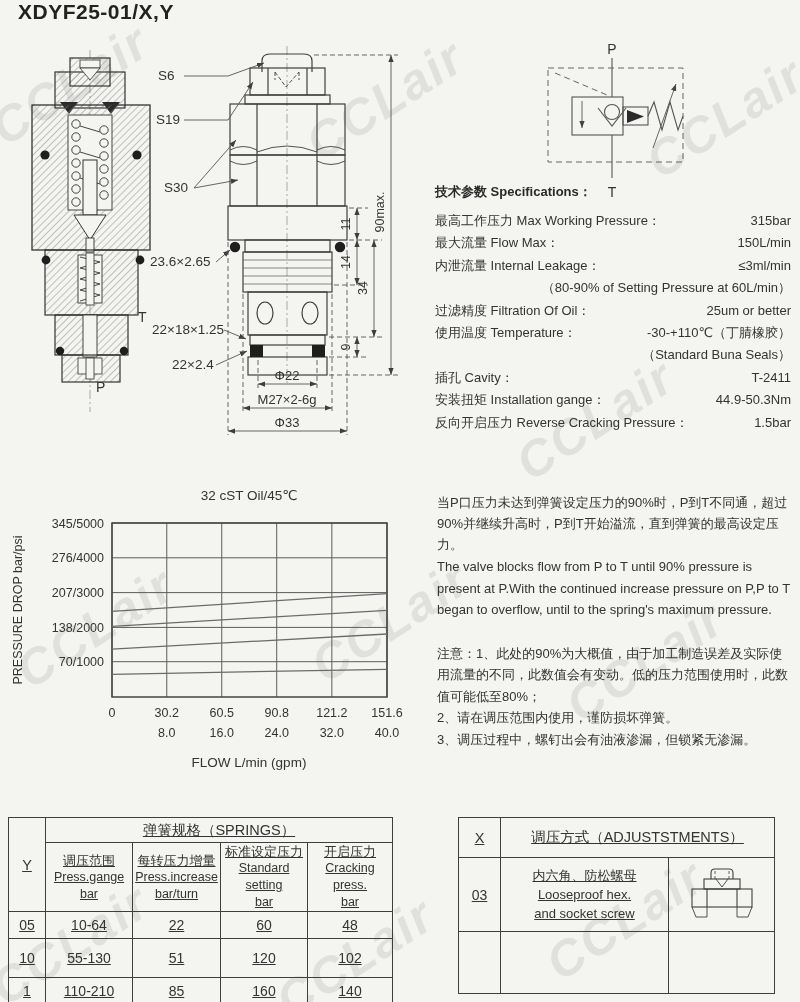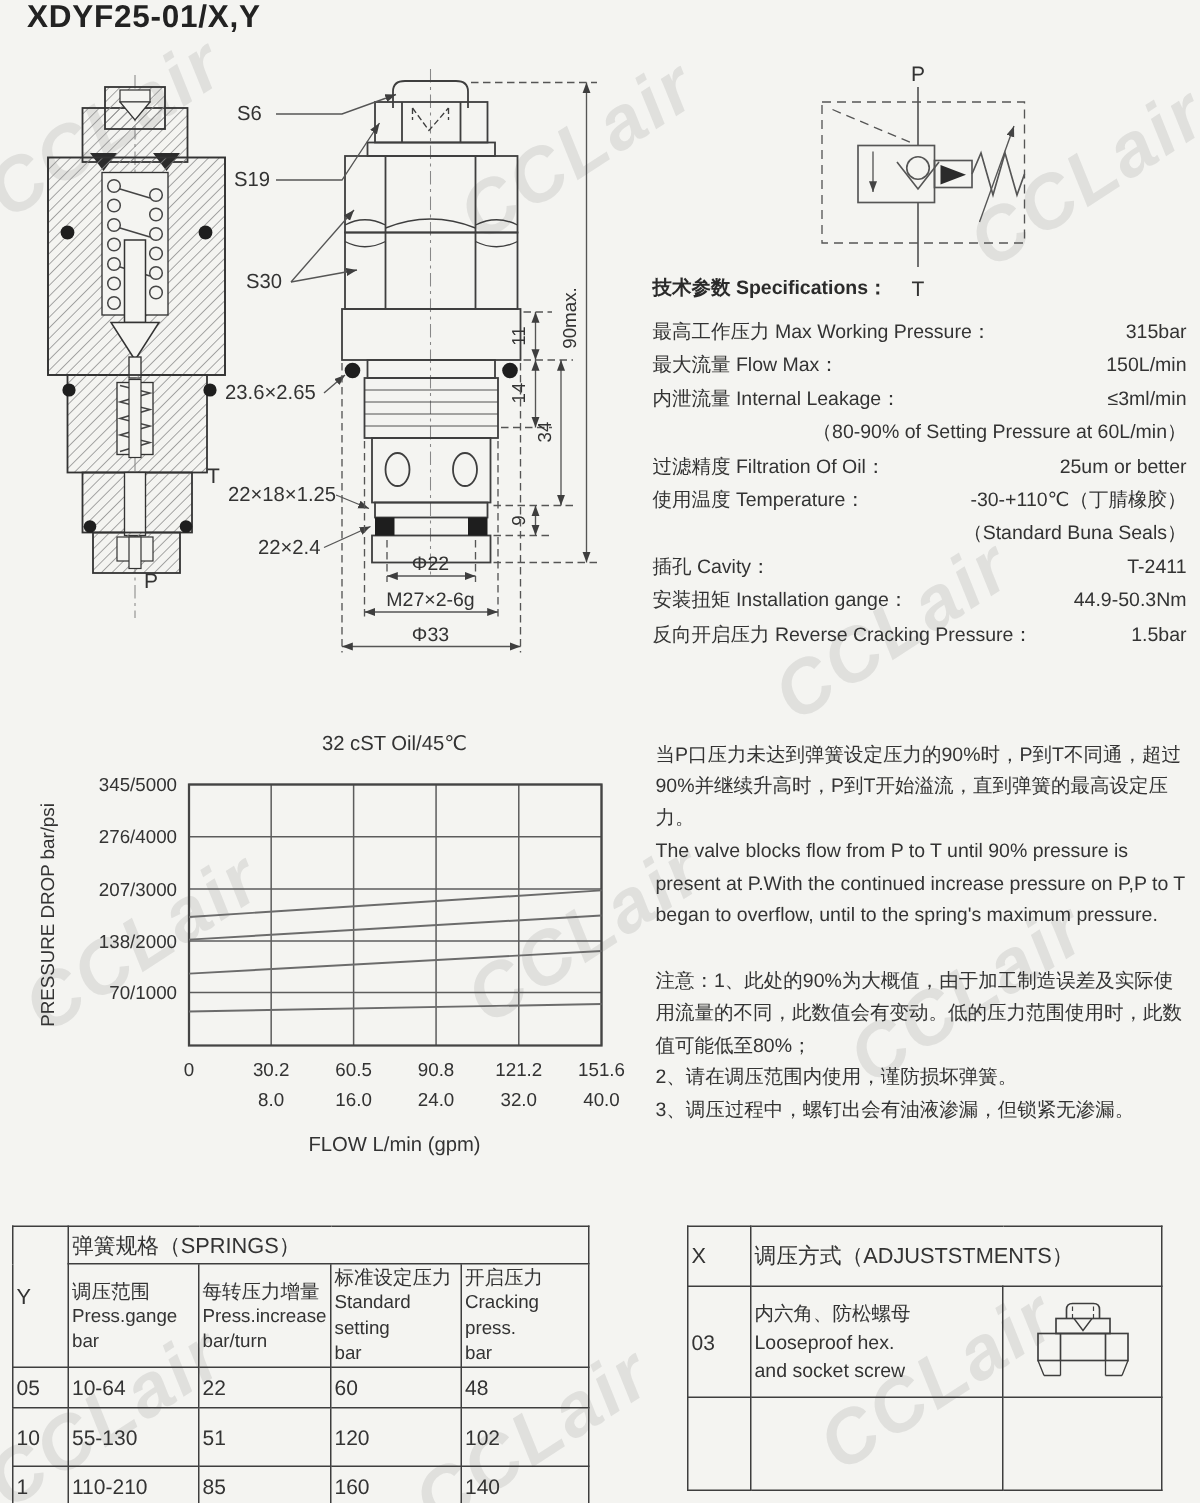--- a/index.html
+++ b/index.html
@@ -21,32 +21,32 @@
     font-size:21px; font-weight:bold; letter-spacing:0.5px; color:#222;
   }
   
   .specs{position:absolute; left:435px; top:183px; width:356px;}
   .specs-title{font-size:13px; font-weight:bold; color:#2a2a2a; margin-bottom:9px;}
   .spec-row{display:flex; justify-content:space-between; align-items:center;
     font-size:13px; line-height:22.4px; white-space:nowrap;}
   .spec-label{text-align:left;}
   .spec-value{text-align:right; margin-left:auto;}
   
-  .chart-wrap{position:absolute; left:21px; top:483px; width:430px; height:300px;}
+  .chart-wrap{position:absolute; left:7px; top:483px; width:430px; height:300px;}
   .chart-wrap svg text{font-family:"Liberation Sans","DejaVu Sans",sans-serif;}
   
   .descr{position:absolute; left:437px; top:492px; width:356px; font-size:13px;}
   .descr p{margin:0 0 1px 0; line-height:21px;}
   .descr .en{line-height:21.5px; margin-bottom:22px;}
   .notes div{line-height:21.5px; margin:0;}
   
   table.sheet{border-collapse:collapse; table-layout:fixed; position:absolute;
     background:transparent; font-size:13px; color:#333;}
-  table.sheet td{border:1.6px solid #3e3e3e; text-align:left; vertical-align:middle;
-    padding:0 2px; overflow:hidden;}
+  table.sheet td{border:1.6px solid #3e3e3e; text-align:center; vertical-align:middle;
+    padding:0 2px; overflow:hidden;text-decoration:underline;}
   .springs{left:8px; top:817px; width:384px;}
   .adjust{left:458px; top:817px; width:316px;}
   .th-group{font-size:14.5px;}
   .sub-cn{font-size:13px; line-height:17px;}
   .sub-en{font-size:12.5px; line-height:17px;}
   .sub-unit{font-size:12.5px; line-height:17px;}
   .datacell{font-size:14px;}
   .adj-cell-cn{font-size:13px; line-height:19px;}
   .adj-cell-en{font-size:13px; line-height:19px;}
   svg{display:block;}

